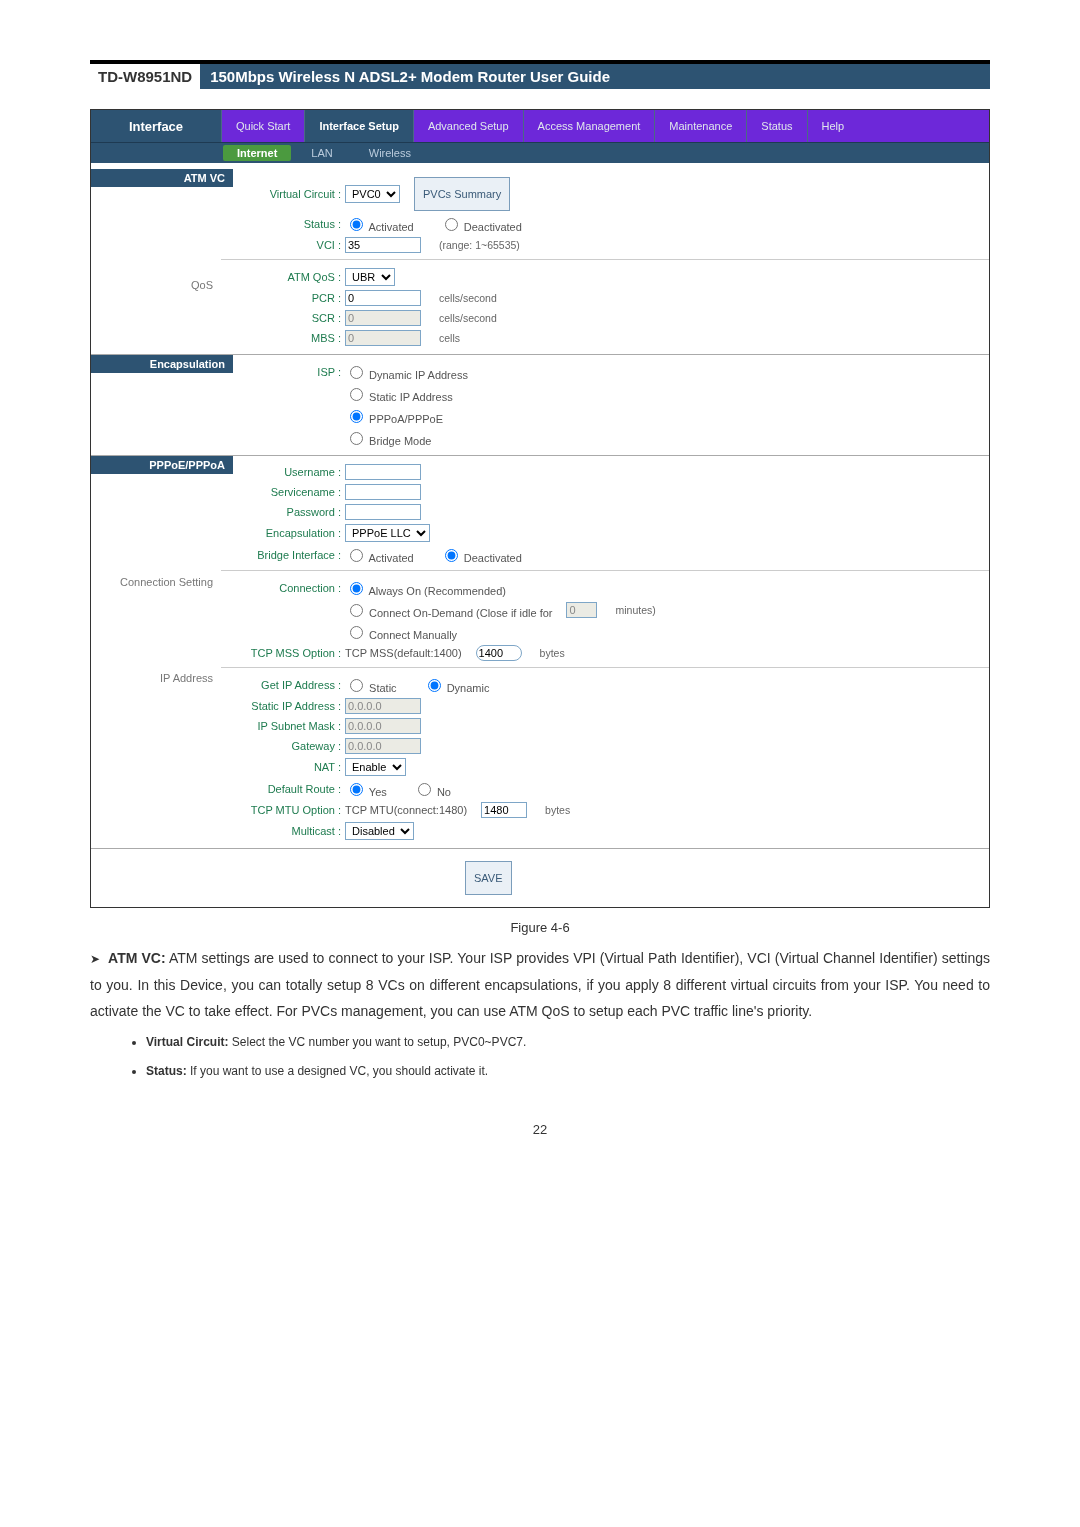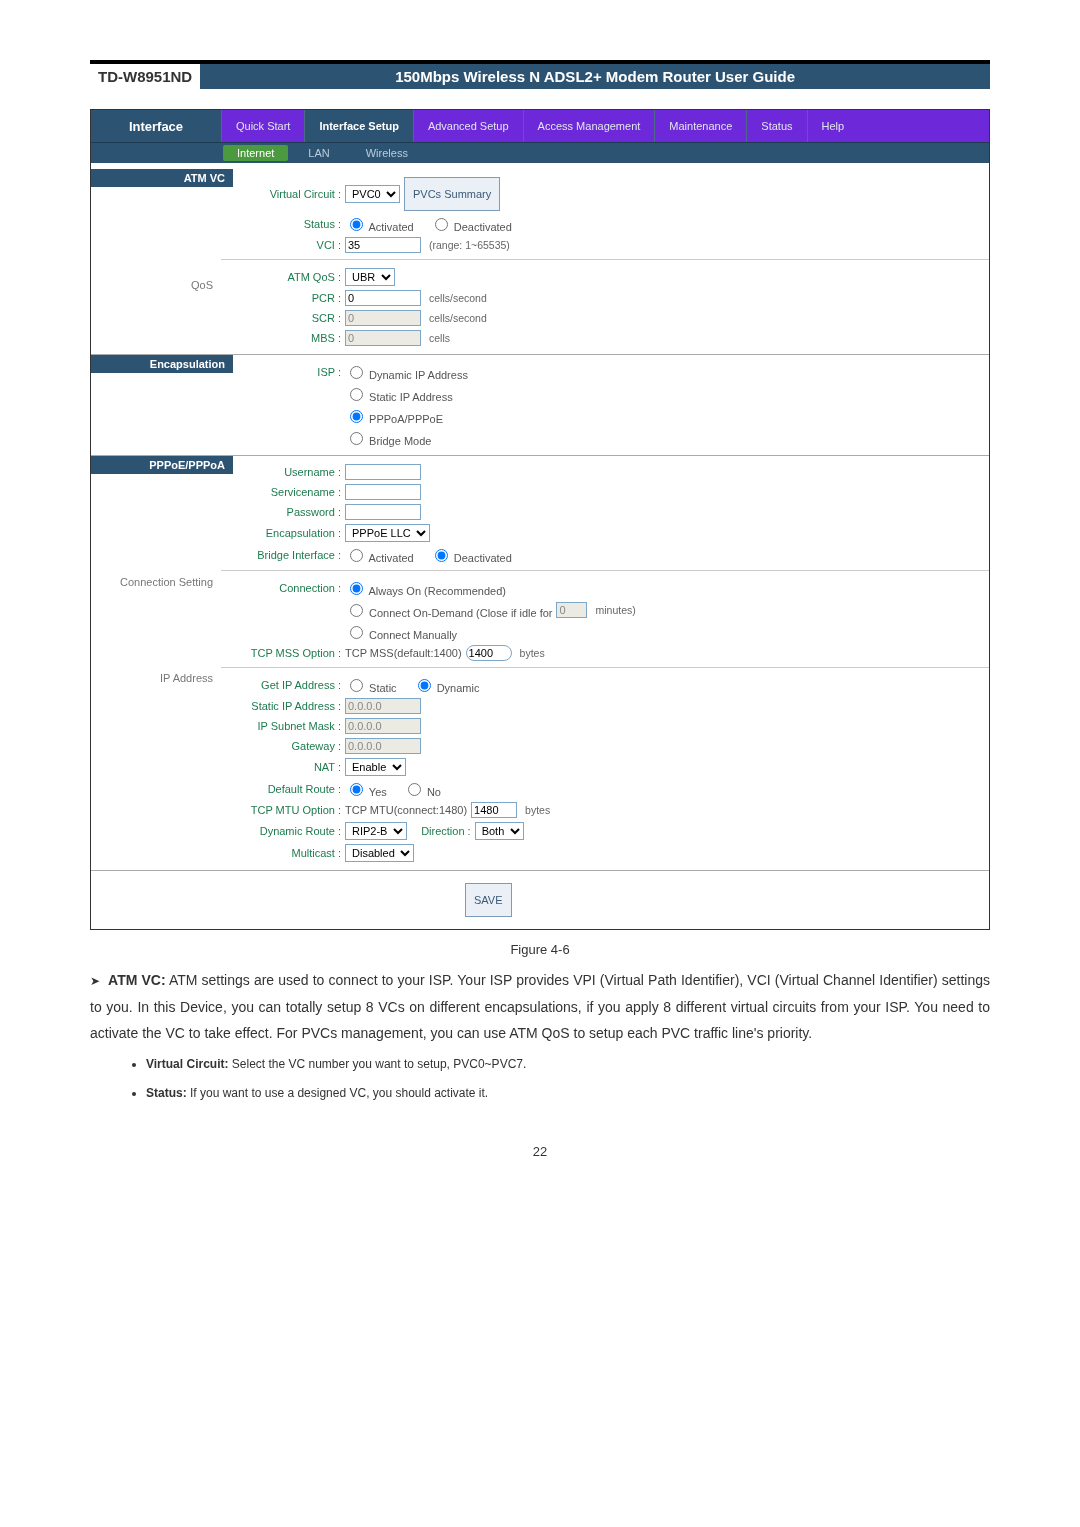--- a/index.html
+++ b/index.html
@@ -9,21 +9,20 @@
       background: #fff;
       margin: 0;
       padding: 60px 90px;
       width: 900px;
     }
     .doc-header {
       border-top: 4px solid #000;
       display: flex;
       align-items: flex-start;
       margin-bottom: 5px;
-      text-align: center;
     }
     .doc-model {
       background: #fff;
       font-weight: bold;
       font-size: 15px;
       padding: 4px 8px;
     }
     .doc-title {
       background: #2d5372;
       color: #fff;
@@ -77,20 +76,21 @@
       padding: 4px 18px;
       font-size: 11px;
       color: #bcd;
     }
     .subnav-item.active {
       background: #4b9a3f;
       color: #fff;
       border-radius: 2px;
       margin: 2px;
       padding: 2px 14px;
+      font-weight: bold;
     }
     .section-header {
       background: #2d5372;
       color: #fff;
       font-weight: bold;
       font-size: 11px;
       padding: 3px 8px;
       text-align: right;
       width: 126px;
     }
@@ -125,21 +125,21 @@
     .form-label {
       width: 120px;
       text-align: right;
       color: #1e7b4f;
       font-size: 11px;
       padding-right: 4px;
     }
     .form-value {
       display: flex;
       align-items: center;
-      gap: 4px;
+      gap: 14px;
       font-size: 11px;
       color: #555;
     }
     select, input[type=text] {
       font-size: 11px;
       border: 1px solid #7ea6c7;
       padding: 1px 2px;
       background: #fff;
     }
     input[type=text] { width: 70px; }
@@ -424,28 +424,20 @@
         </div>
       <div class="form-row">
           <div class="form-label">TCP MTU Option :</div>
         <div class="form-value">
             <span>TCP MTU(connect:1480)</span>
         <input type="text" style="width: 40px;" value="1480">
         <span class="hint">bytes</span>
           </div>
         </div>
       <div class="form-row">
-          <div class="form-label">Dynamic Route :</div>
-        <div class="form-value">
-          <select><option>RIP2-B</option></select>
-          &nbsp;&nbsp;<span style="color:#1e7b4f">Direction :</span>
-          <select><option>Both</option></select>
-        </div>
-        </div>
-      <div class="form-row">
           <div class="form-label">Multicast :</div>
           <div class="form-value">
             <select><option>Disabled</option></select>
           </div>
         </div>
     </div>
   </div>
 
   <div class="save-row">
     <div class="form-row">

